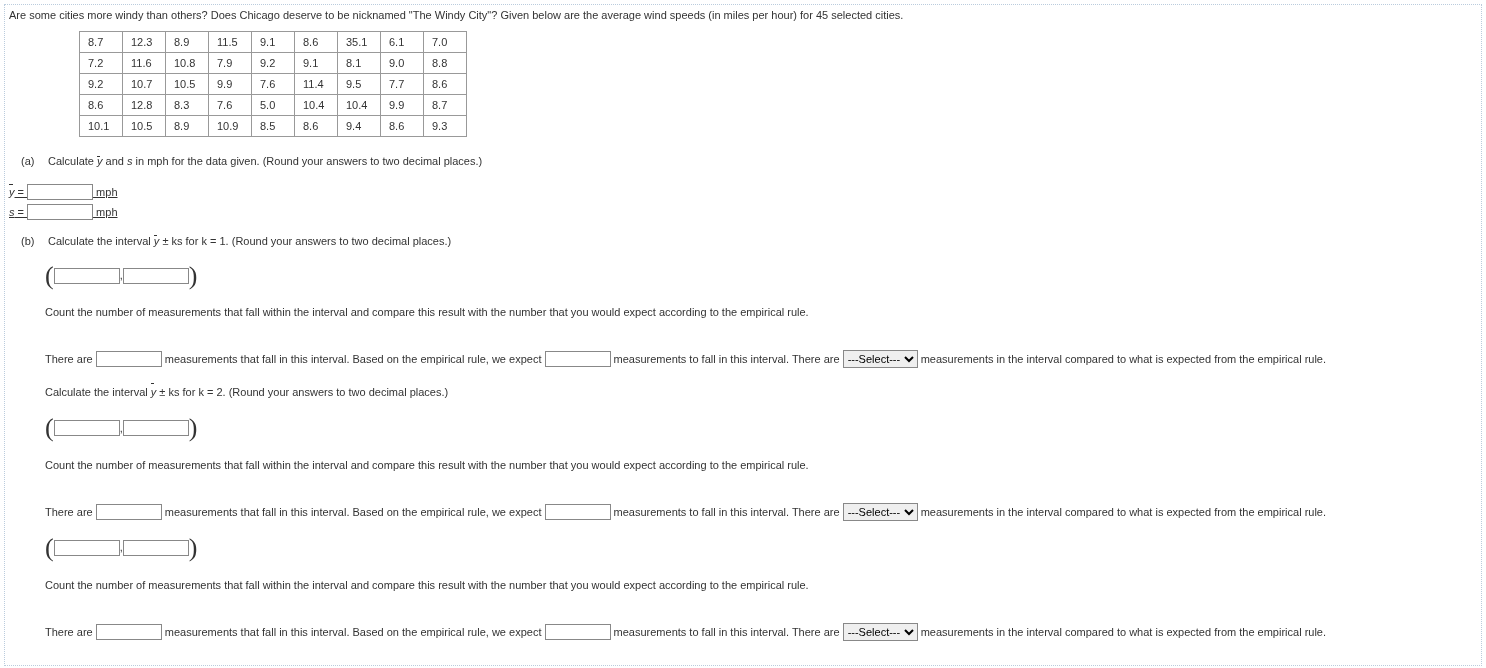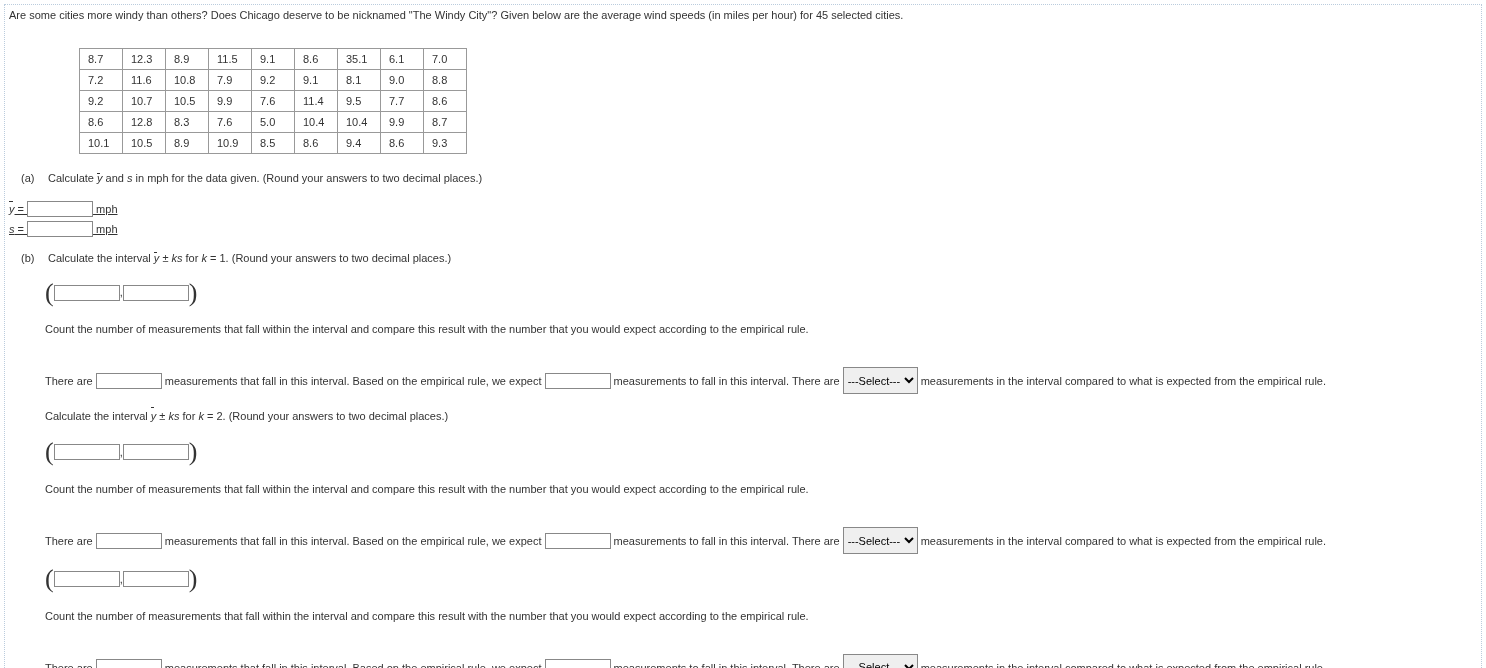--- a/index.html
+++ b/index.html
@@ -8,21 +8,21 @@
     color: #333;
     margin: 0;
     padding: 4px;
     background: #fff;
   }
   .outer {
     border: 1px dotted #bcd;
     padding: 4px 4px 10px 4px;
   }
   .intro {
-    margin-bottom: 27px;
+    margin-bottom: 10px;
   }
   table.data {
     border-collapse: collapse;
     margin-left: 70px;
     margin-bottom: 18px;
   }
   table.data td {
     border: 1px solid #999;
     padding: 4px 8px;
     text-align: left;
@@ -55,32 +55,32 @@
   }
   .ybar::before {
     content: "";
     position: absolute;
     top: 0.05em;
     left: 0;
     right: 2px;
     border-top: 0.7px solid #333;
   }
   .svar { font-style: italic; }
-  .kvar { font-style: italic; }
+  .kvar { }
   input.blank {
     width: 60px;
     height: 14px;
     border: 1px solid #888;
     font-size: 11px;
     padding: 0 2px;
     vertical-align: baseline;
   }
   select.sel {
     font-size: 11px;
-    height: 27px;
+    height: 18px;
     border: 1px solid #888;
     background: #efefef;
     vertical-align: baseline;
     margin-top: 15px;
   }
   .paren-wrap {
     display: inline-flex;
     align-items: center;
     font-size: 11px;
   }

